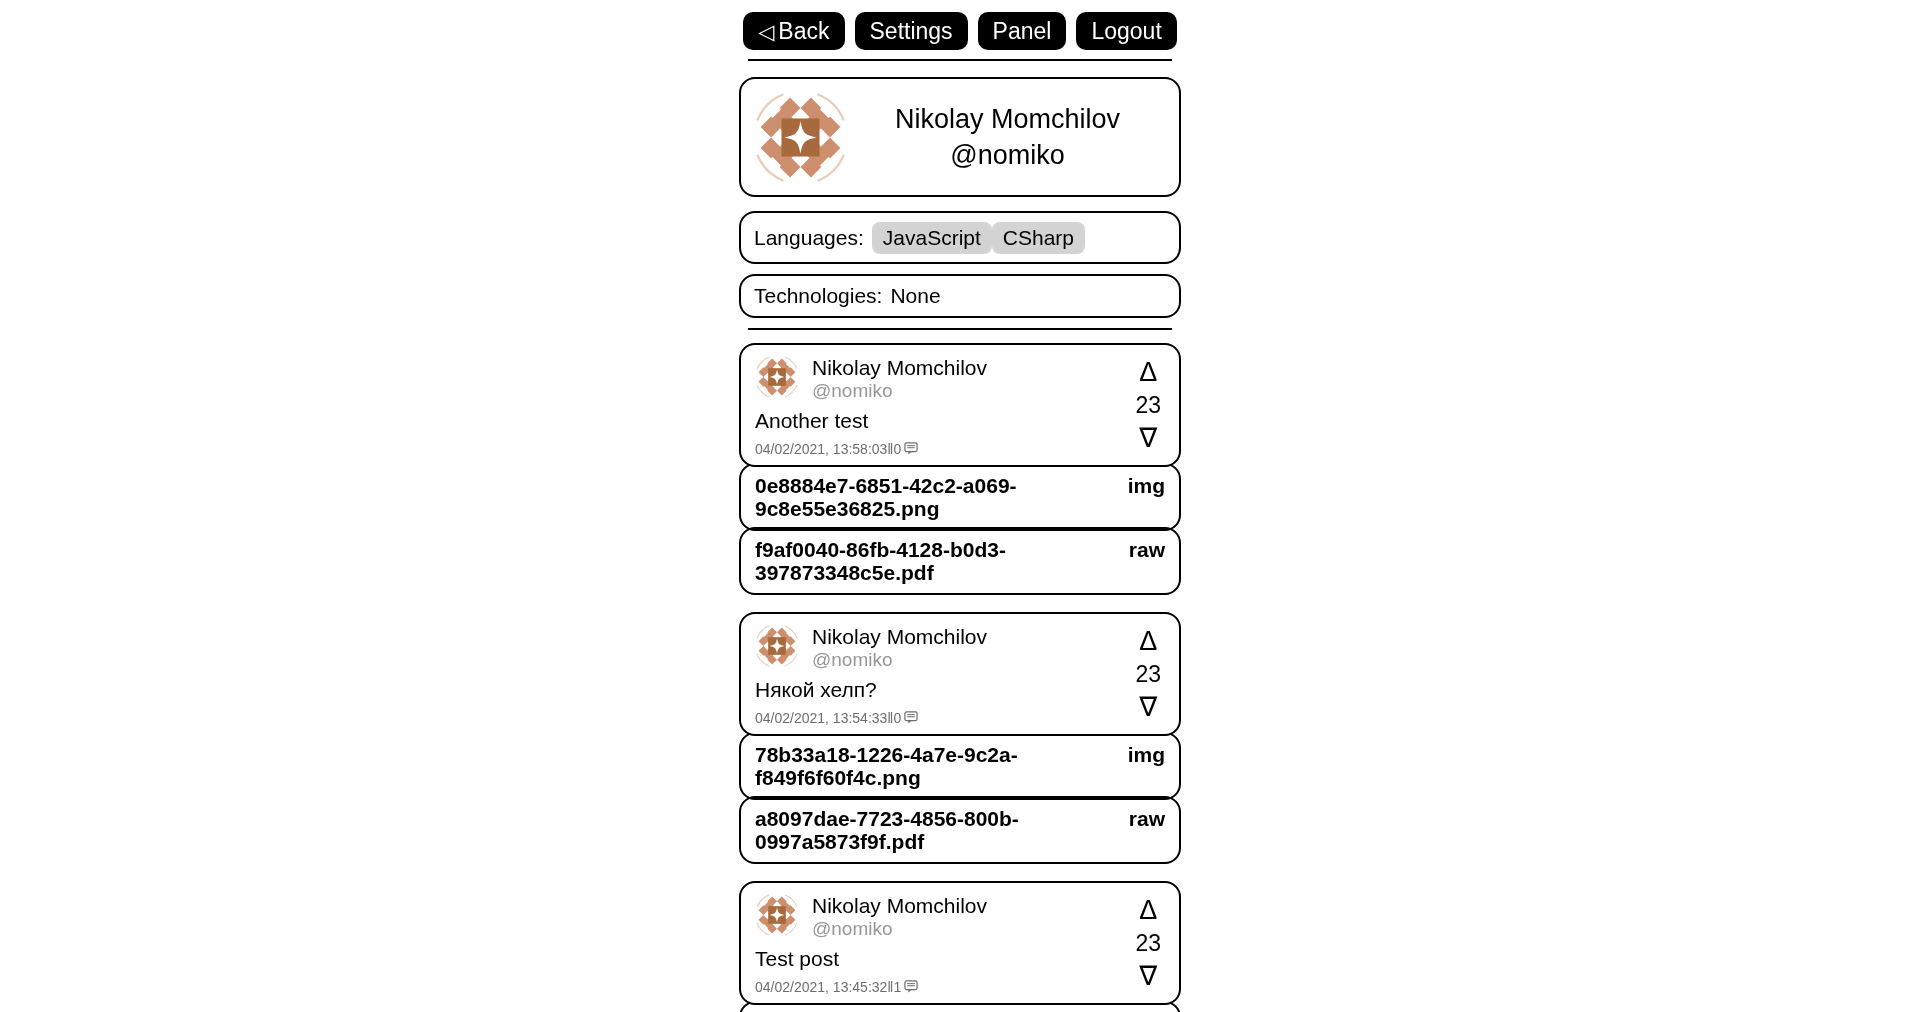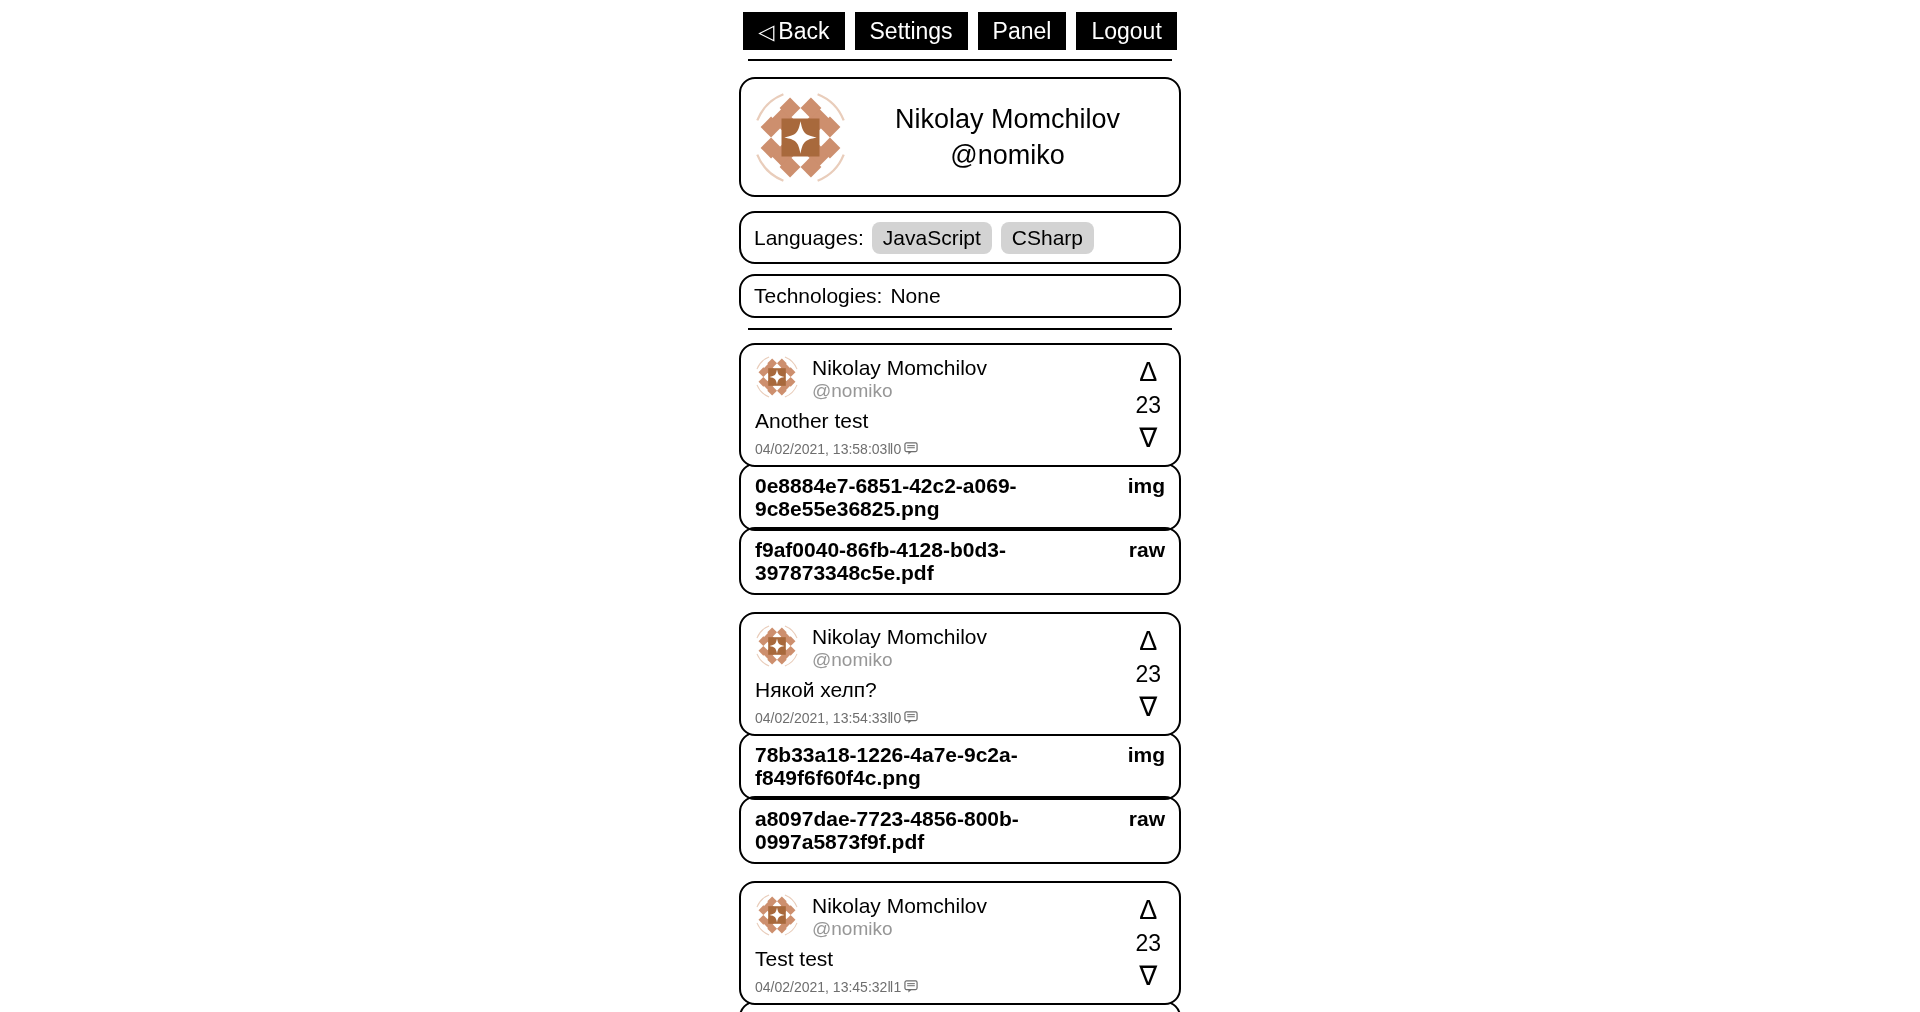--- a/index.html
+++ b/index.html
@@ -21,21 +21,21 @@
     padding-top: 12px;
     display: flex;
     justify-content: center;
     gap: 10px;
   }
   .toolbar button {
     font-family: "Liberation Sans", sans-serif;
     background: var(--button-bg, #000);
     color: var(--button-text, #fff);
     border: none;
-    border-radius: 0;
+    border-radius: 10px;
     font-size: 23px;
     line-height: 26px;
     padding: 6px 15px;
     height: 38px;
     cursor: pointer;
     white-space: nowrap;
   }
   .toolbar .btn-icon { font-size: 21px; margin-right: 4px; }
 
   hr.divider {
@@ -77,21 +77,21 @@
     background: #fff;
   }
   .info-card.languages { margin-bottom: 10px; min-height: 53px; }
   .info-card.technologies { min-height: 44px; }
   .tag {
     background: var(--tag-bg, #d3d3d3);
     border-radius: 8px;
     padding: 4px 11px;
     white-space: nowrap;
   }
-  .tag-list { display: flex; gap: 9px; align-items: center; }
+  .tag-list { display: flex; align-items: center; }
 
   
   .posts { display: flex; flex-direction: column; gap: 17px; }
   .post-group { display: flex; flex-direction: column; }
 
   .post-card {
     position: relative;
     z-index: 2;
     display: flex;
     padding: 10px 12px 8px 14px;
@@ -350,21 +350,21 @@
           <span class="avatar-sm">
             <svg width="44" height="44">
                   <use href="#identicon"></use>
                 </svg>
           </span>
           <div>
             <div class="author-name">Nikolay Momchilov</div>
             <div class="author-handle">@nomiko</div>
           </div>
         </div>
-        <div class="post-title">Test test</div>
+        <div class="post-title">Test post</div>
         <div class="post-meta">
           <span class="timestamp">04/02/2021, 13:45:32</span>
           <span class="meta-sep">‖</span>
           <span class="comment-wrap">
             <span>1</span>
             <span class="comment-icon">
               <svg width="14" height="13">
                     <use href="#comment-bubble"></use>
                   </svg>
             </span>

